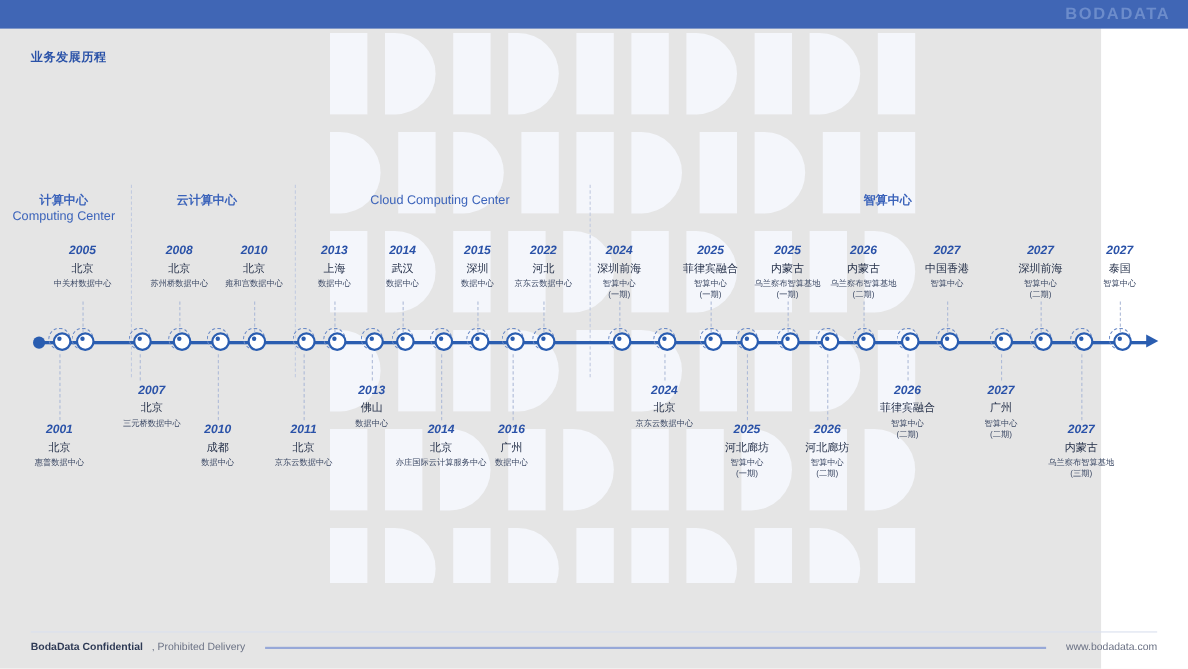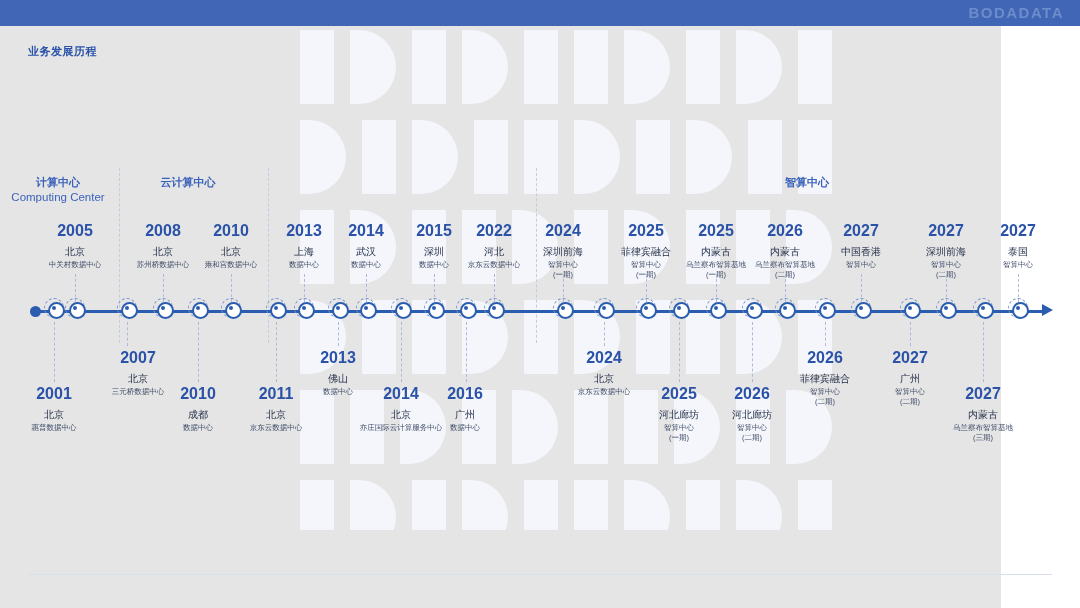--- a/index.html
+++ b/index.html
@@ -129,23 +129,24 @@
     margin-left: -.5px;
   }
 
   
   .event {
     position: absolute;
     text-align: center;
     line-height: 1.3;
   }
   .event .year {
-    font-size: 16px; font-weight: bold;
+    font-size: 11px; font-weight: bold;
     color: #2a52a8;
     margin-bottom: 3px;
+    font-style: italic;
   }
   .event .place {
     font-size: 10px;
     color: #1e2a44;
     font-weight: 500;
     margin-bottom: 2px;
     text-align: center;
   }
   .event .fac {
     font-size: 7.5px;
@@ -282,20 +283,21 @@
 
   <div id="sections-layer">
       <div class="section-head" style="left: -92px; top: 175px; width: 300px;">
         <div class="cn">计算中心</div>
         <div class="en">Computing Center</div>
       </div>
       <div class="section-head" style="left: 38px; top: 175px; width: 300px;">
         <div class="cn">云计算中心</div>
       </div>
       <div class="section-head" style="left: 250px; top: 175px; width: 300px;">
+        <div class="en">Cloud Computing Center</div>
       </div>
       <div class="section-head" style="left: 657px; top: 175px; width: 300px;">
         <div class="cn">智算中心</div>
       </div>
     </div>
   <div id="dividers-layer">
       <div class="sec-divider" style="left: 119px;"></div>
       <div class="sec-divider" style="left: 268px;"></div>
       <div class="sec-divider" style="left: 536px;"></div>
     </div>
@@ -502,14 +504,20 @@
       <div class="event" style="left: 918px; top: 384px; width: 130px;">
         <div class="year">2027</div>
         <div class="place">内蒙古</div>
         <div class="fac">乌兰察布智算基地</div>
         <div class="phase">(三期)</div>
       </div>
       <div class="connector" style="left: 983px; top: 322px; height: 60px;"></div>
     </div>
 
   <div class="footer-rule"></div>
+  <div class="footer">
+    <span class="footer-strong">BodaData Confidential</span>
+    <span class="footer-light">, Prohibited Delivery</span>
+    <span class="footer-line"></span>
+    <span class="footer-url">www.bodadata.com</span>
+  </div>
 
 </div>
 
 </body></html>

